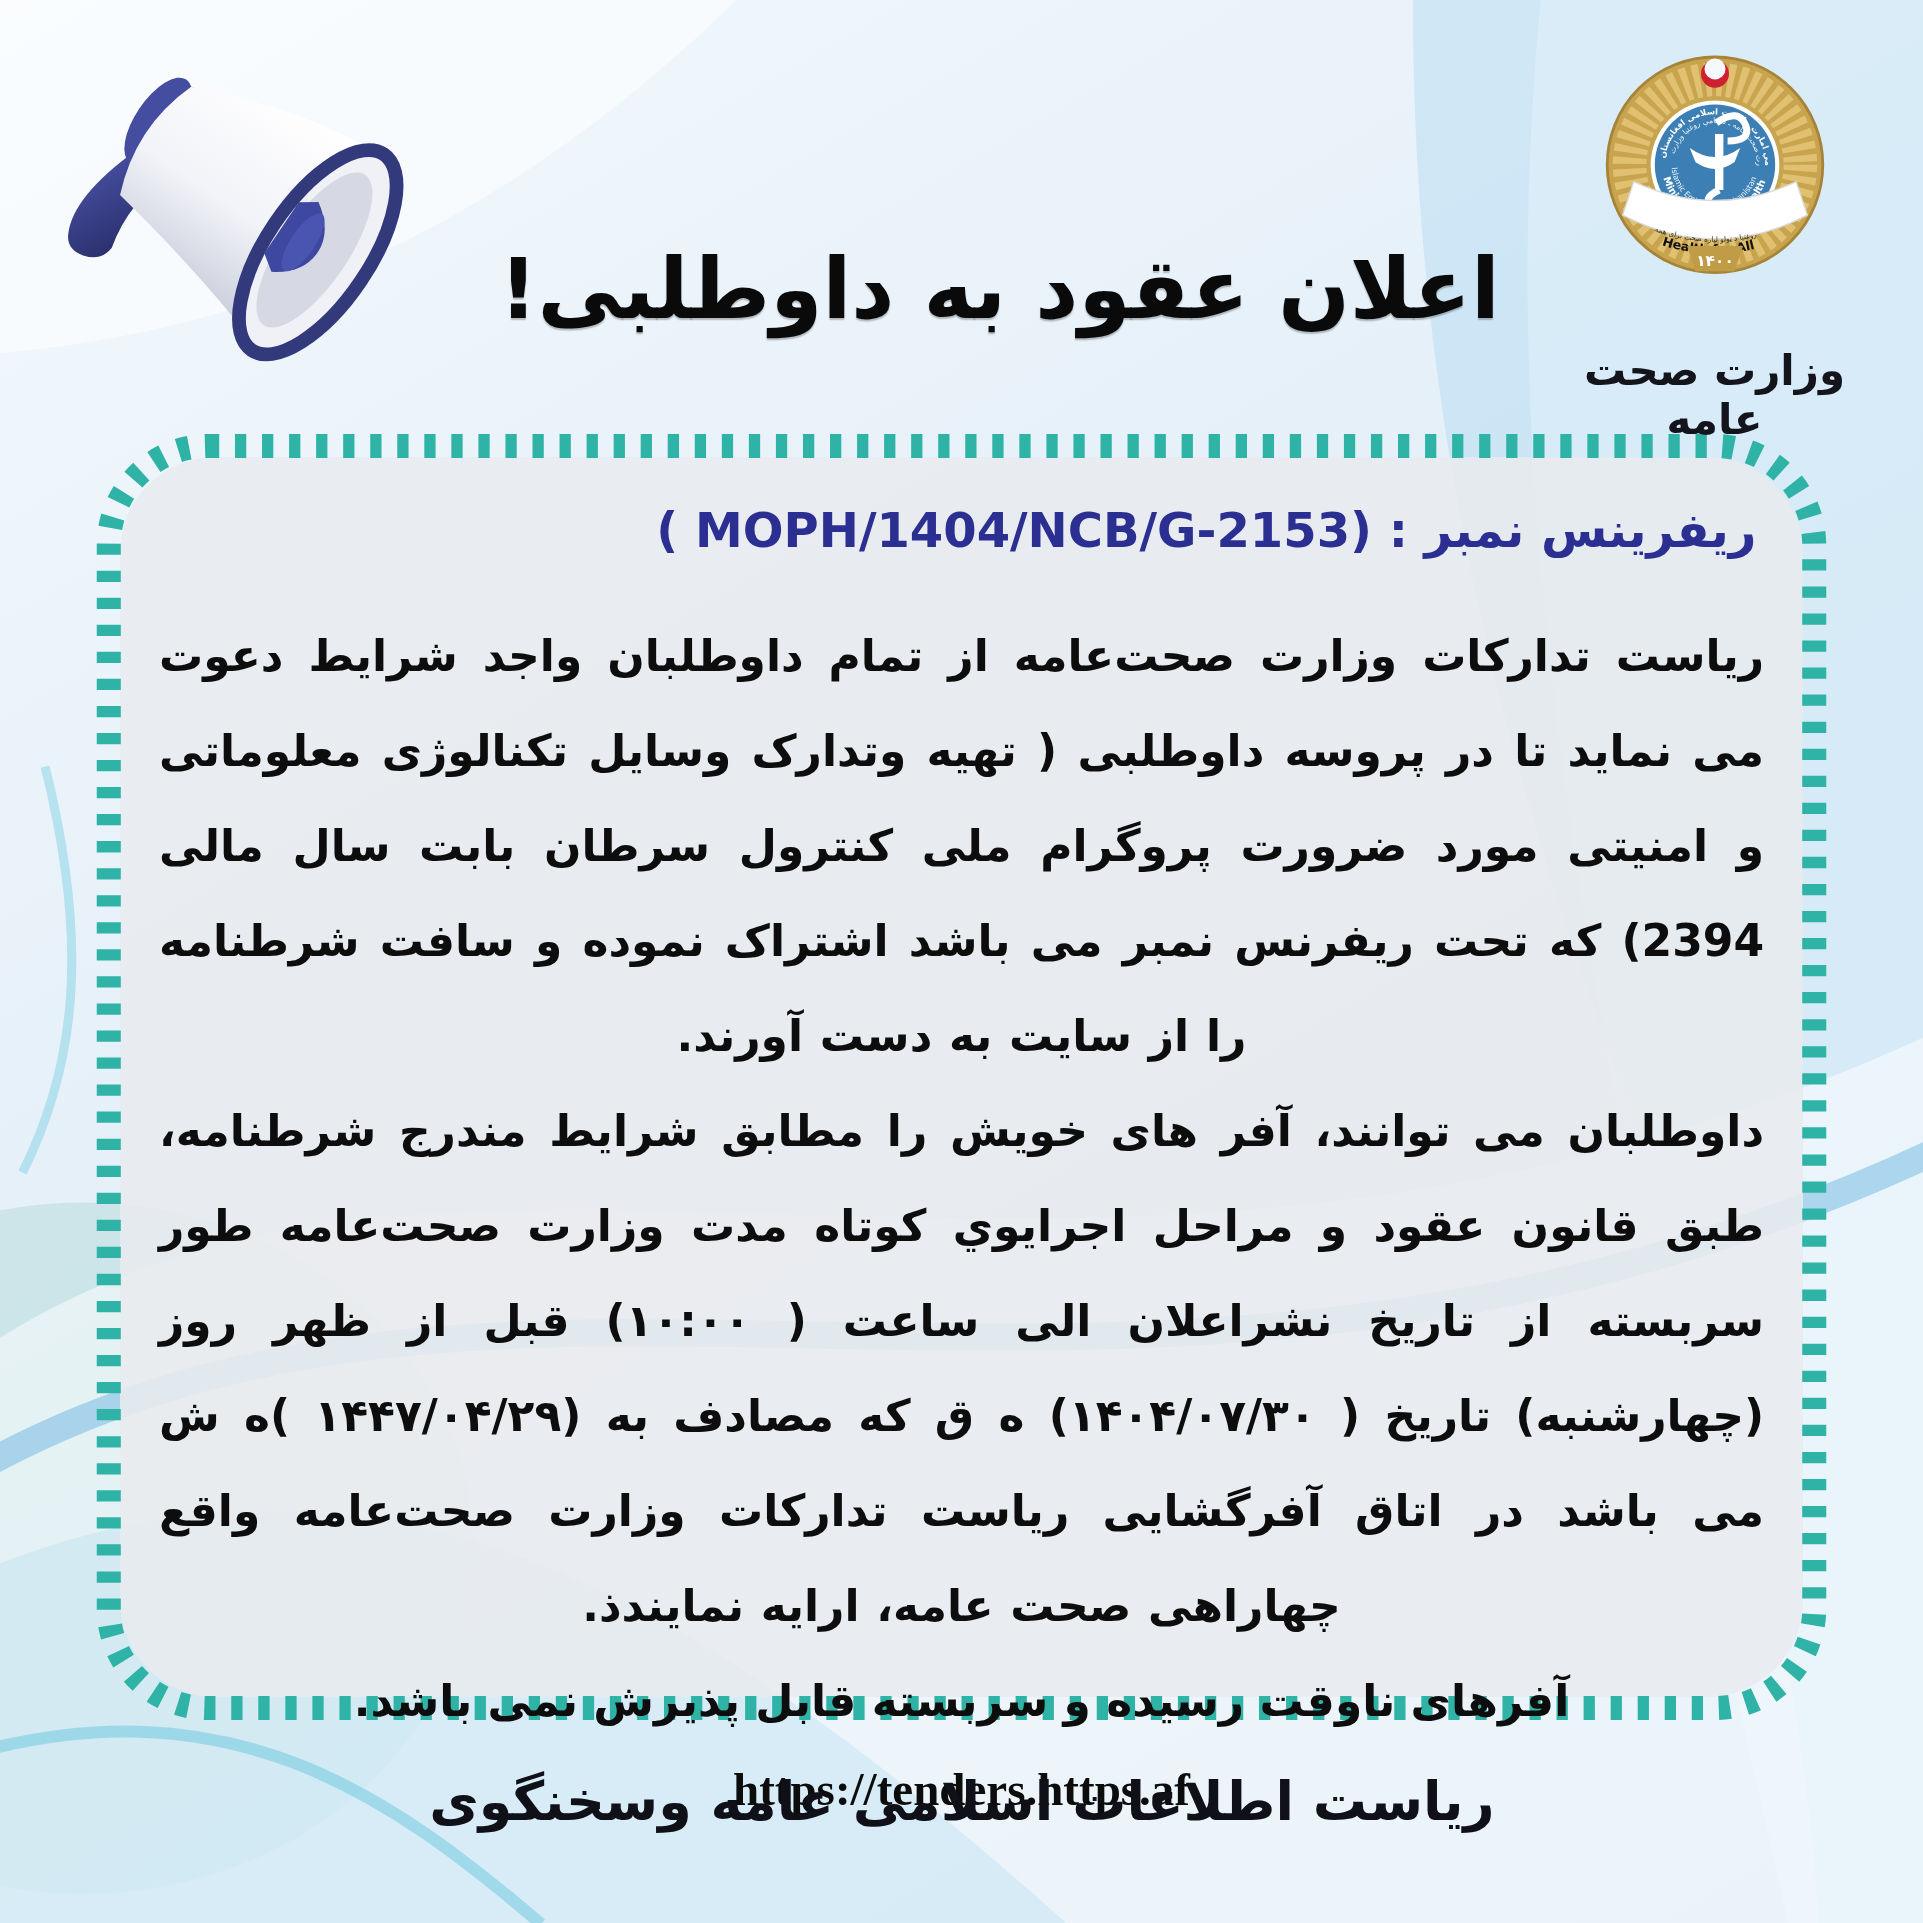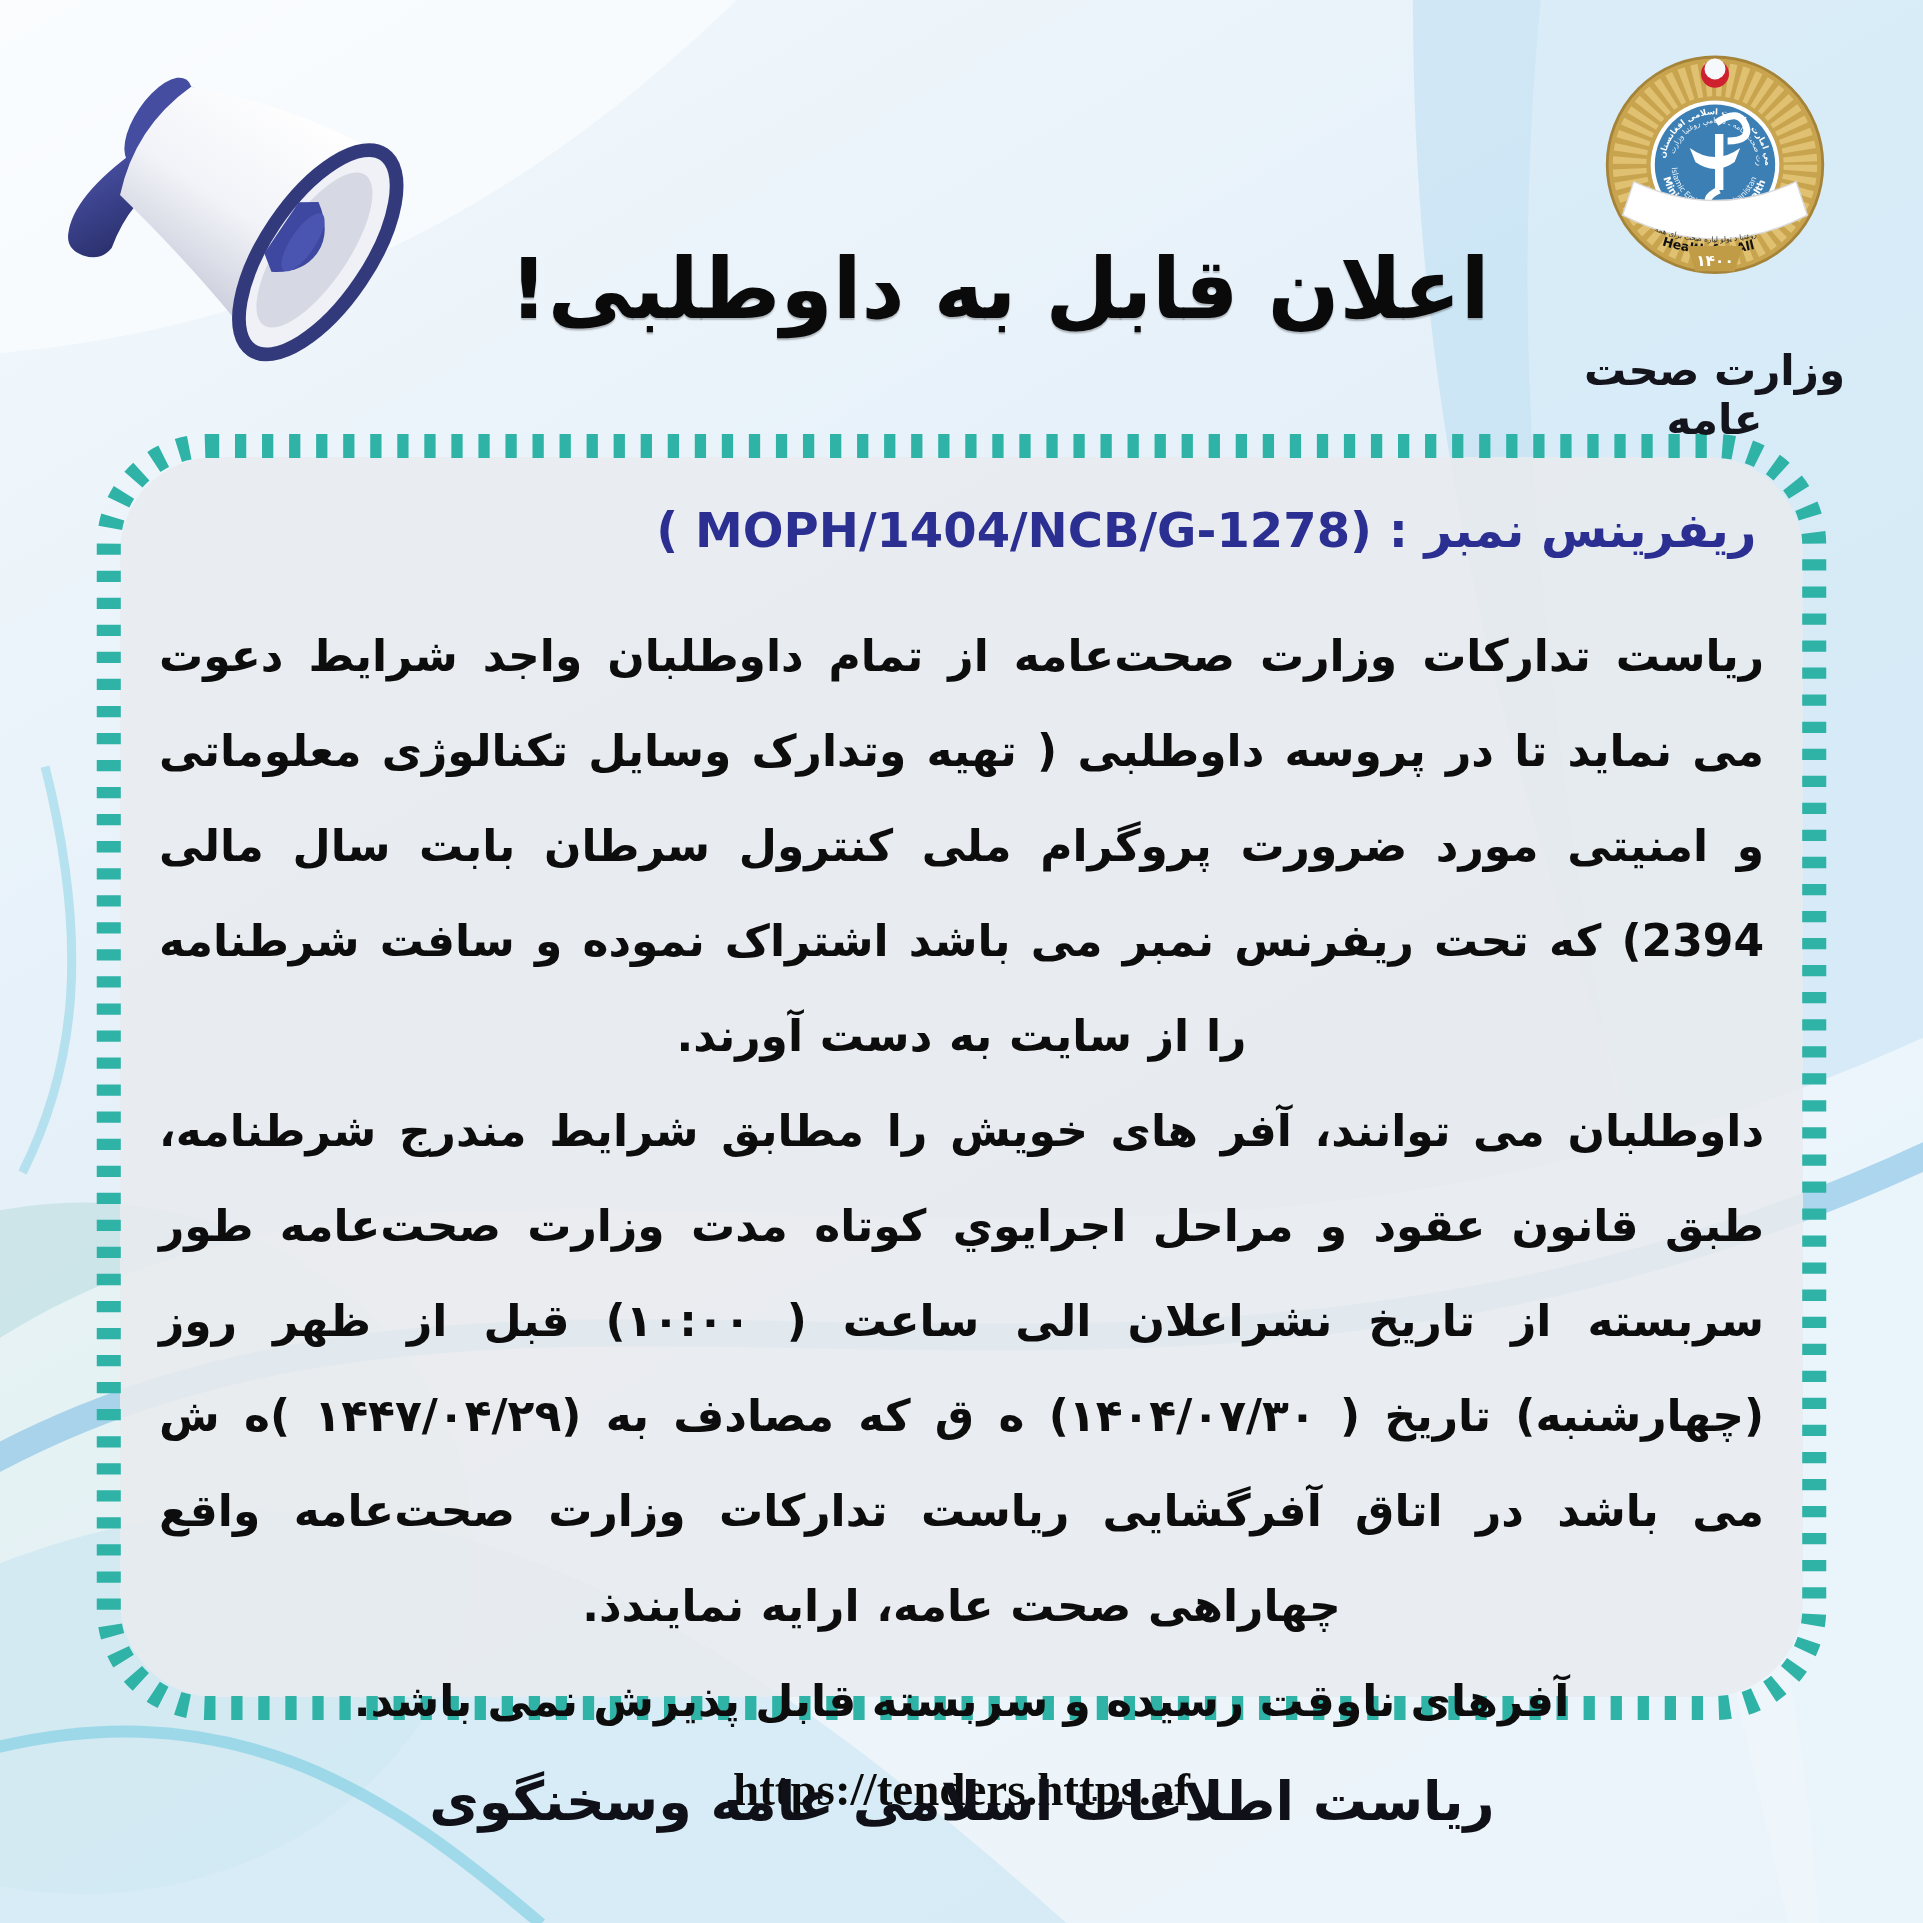--- a/index.html
+++ b/index.html
@@ -82,21 +82,21 @@
     <path d="M86,152 q-20,52 8,100 l64,24 V138 Z" fill="#2d3376"></path>
     <ellipse cx="98" cy="206" rx="28" ry="62" fill="#454da0"></ellipse>
     <path d="M108,148 Q232,96 334,88 L364,372 Q252,334 110,308 Q78,228 108,148 Z" fill="url(#mgBody)"></path>
     <ellipse cx="352" cy="230" rx="64" ry="146" fill="#f0f1f6" stroke="#333a7c" stroke-width="17"></ellipse>
     <ellipse cx="347" cy="230" rx="42" ry="112" fill="#d6d9e4"></ellipse>
     <path d="M318,178 q34,22 34,52 q0,32 -34,52 l-20,-14 v-76 z" fill="#3e48a0"></path>
     <ellipse cx="330" cy="230" rx="15" ry="42" fill="#4a55b2"></ellipse>
   </g>
 </svg>
 
-<div class="title">اعلان قابل به داوطلبی!</div>
+<div class="title">اعلان عقود به داوطلبی!</div>
 
 <div class="logo">
   <svg viewBox="0 0 200 215">
     <defs>
       <path id="arcTopA" d="M64,92 a36,36 0 0,1 72,0"></path>
       <path id="arcTopB" d="M70,92 a30,30 0 0,1 60,0"></path>
       <path id="arcBotA" d="M62,92 a38,38 0 0,0 76,0"></path>
       <path id="arcBotB" d="M69,92 a31,31 0 0,0 62,0"></path>
       <path id="ribArcA" d="M44,134 q56,26 112,0"></path>
       <path id="ribArcB" d="M48,144 q52,23 104,0"></path>
@@ -150,21 +150,21 @@
 <div class="box">
   <div class="fill"></div>
   <svg viewBox="0 0 2304 1714">
     <rect x="17" y="17" width="2270" height="1680" rx="132" ry="132" fill="none" stroke="#2fb3a7" stroke-width="32" stroke-dasharray="15 21"></rect>
   </svg>
 </div>
 
 <div class="content">
   <div class="ref-line">
     <span>ریفرینس نمبر :</span>
-    <span class="ref-value">(MOPH/1404/NCB/G-1278 )</span>
+    <span class="ref-value">(MOPH/1404/NCB/G-2153 )</span>
   </div>
   <p class="body-par" lang="fa">ریاست تدارکات وزارت صحت‌عامه از تمام داوطلبان واجد شرایط دعوت می نماید تا در پروسه داوطلبی ( تهیه وتدارک وسایل تکنالوژی معلوماتی و امنیتی مورد ضرورت پروگرام ملی کنترول سرطان بابت سال مالی 2394) که تحت ریفرنس نمبر می باشد اشتراک نموده و سافت شرطنامه را از سایت به دست آورند.</p>
   <p class="body-par" lang="fa">داوطلبان می توانند، آفر های خویش را مطابق شرایط مندرج شرطنامه، طبق قانون عقود و مراحل اجرایوي کوتاه مدت وزارت صحت‌عامه طور سربسته از تاریخ نشراعلان الی ساعت ( ۱۰:۰۰) قبل از ظهر روز (چهارشنبه) تاریخ ( ۱۴۰۴/۰۷/۳۰) ه ق که مصادف به (۱۴۴۷/۰۴/۲۹ )ه ش می باشد در اتاق آفرگشایی ریاست تدارکات وزارت صحت‌عامه واقع چهاراهی صحت عامه، ارایه نمایندذ.</p>
   <p class="note-line" lang="fa">آفرهای ناوقت رسیده و سربسته قابل پذیرش نمی باشد.</p>
   <div class="url-line">
     <a href="#">https://tenders.https.af</a>
   </div>
 </div>
 
 <div class="footer-calligraphy">ریاست اطلاعات اسلامی عامه وسخنگوی</div>

